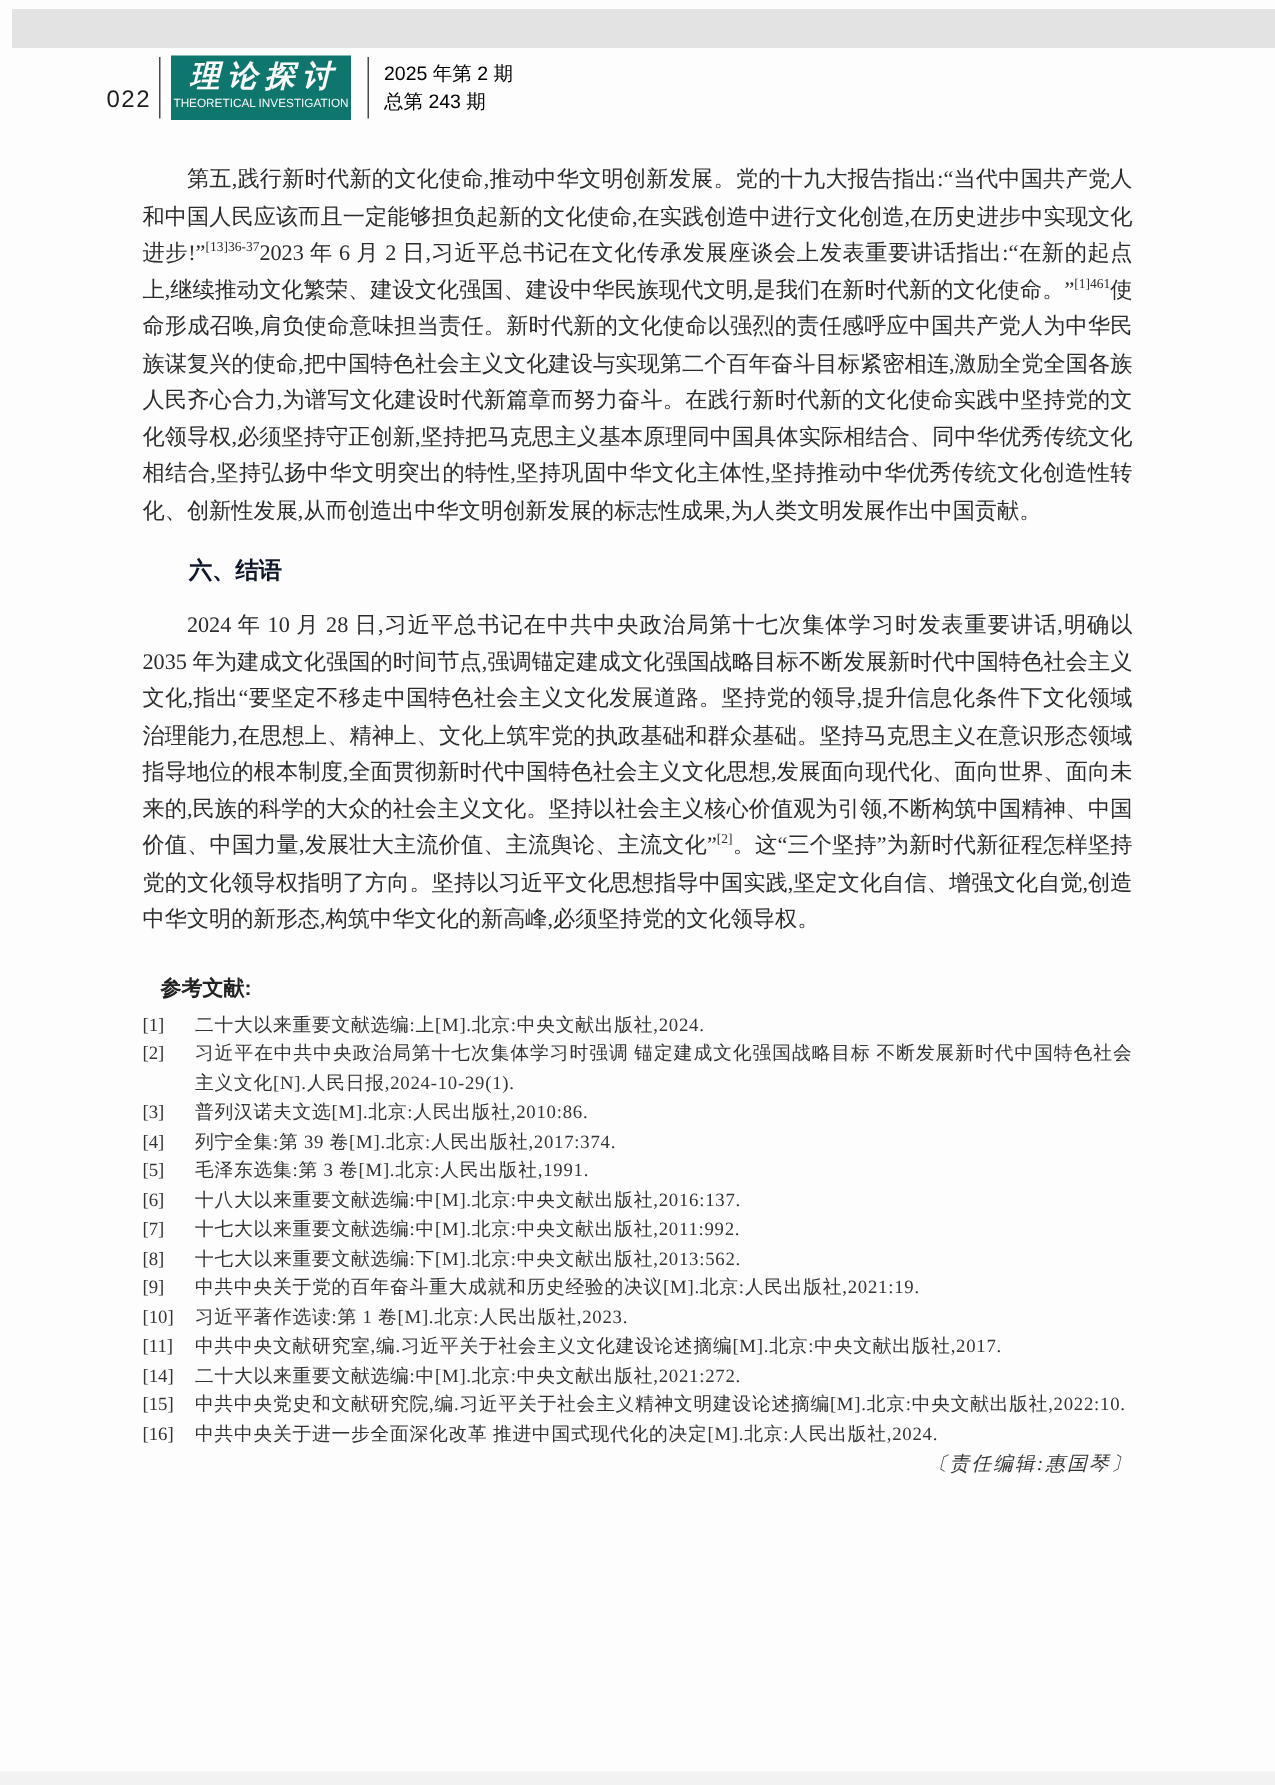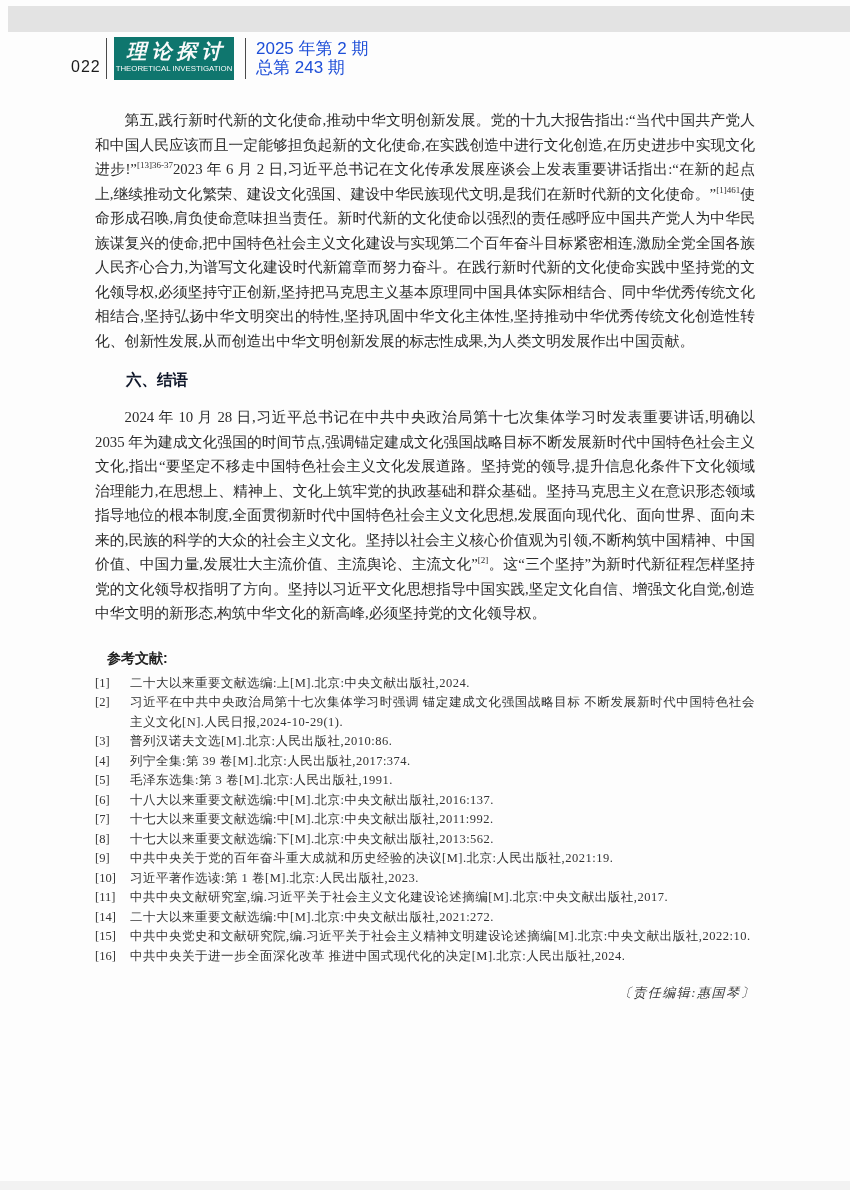--- a/index.html
+++ b/index.html
@@ -43,21 +43,21 @@
     color: #fafafa; margin-top: 1px; text-indent: 5px;
   }
   .logo-en {
     font-family: "Liberation Sans", sans-serif;
     font-size: 8px; line-height: 10px; letter-spacing: 0px;
     color: #fbfbfb; white-space: nowrap; transform: scaleX(0.98); transform-origin: center;
   }
   .issue-info {
     position: absolute; left: 256px; top: 3px;
     font-family: "Liberation Sans", sans-serif;
-    font-size: 17px; line-height: 19px; color: #1d4ed8;
+    font-size: 13px; line-height: 19px; color: #000000;
   }
   
   .main-col { position: absolute; left: 95px; top: 108px; width: 660px; }
   .body-para {
     margin: 0;
     font-size: 14.8px; line-height: 24.5px;
     text-align: justify; text-justify: inter-ideograph;
     text-indent: 2em; color: #2c2c2c;
   }
   .body-para sup {
@@ -76,21 +76,21 @@
   }
   ol.refs { list-style: none; margin: 0; padding: 0; }
   ol.refs li {
     position: relative; padding-left: 35px;
     font-size: 12.5px; line-height: 19.5px; letter-spacing: 0.5px;
     text-align: justify; text-justify: inter-ideograph;
     color: #333;
   }
   ol.refs .ref-label { position: absolute; left: 0; top: 0; letter-spacing: 0; }
   .editor-note {
-    margin-top: 17px;
+    margin-top: 0px;
     text-align: right;
     font-style: italic;
     font-size: 13px; line-height: 19.5px; letter-spacing: 1.5px;
     color: #333;
   }
 </style>
 </head>
 <body>
 
 <div class="top-band"></div>

